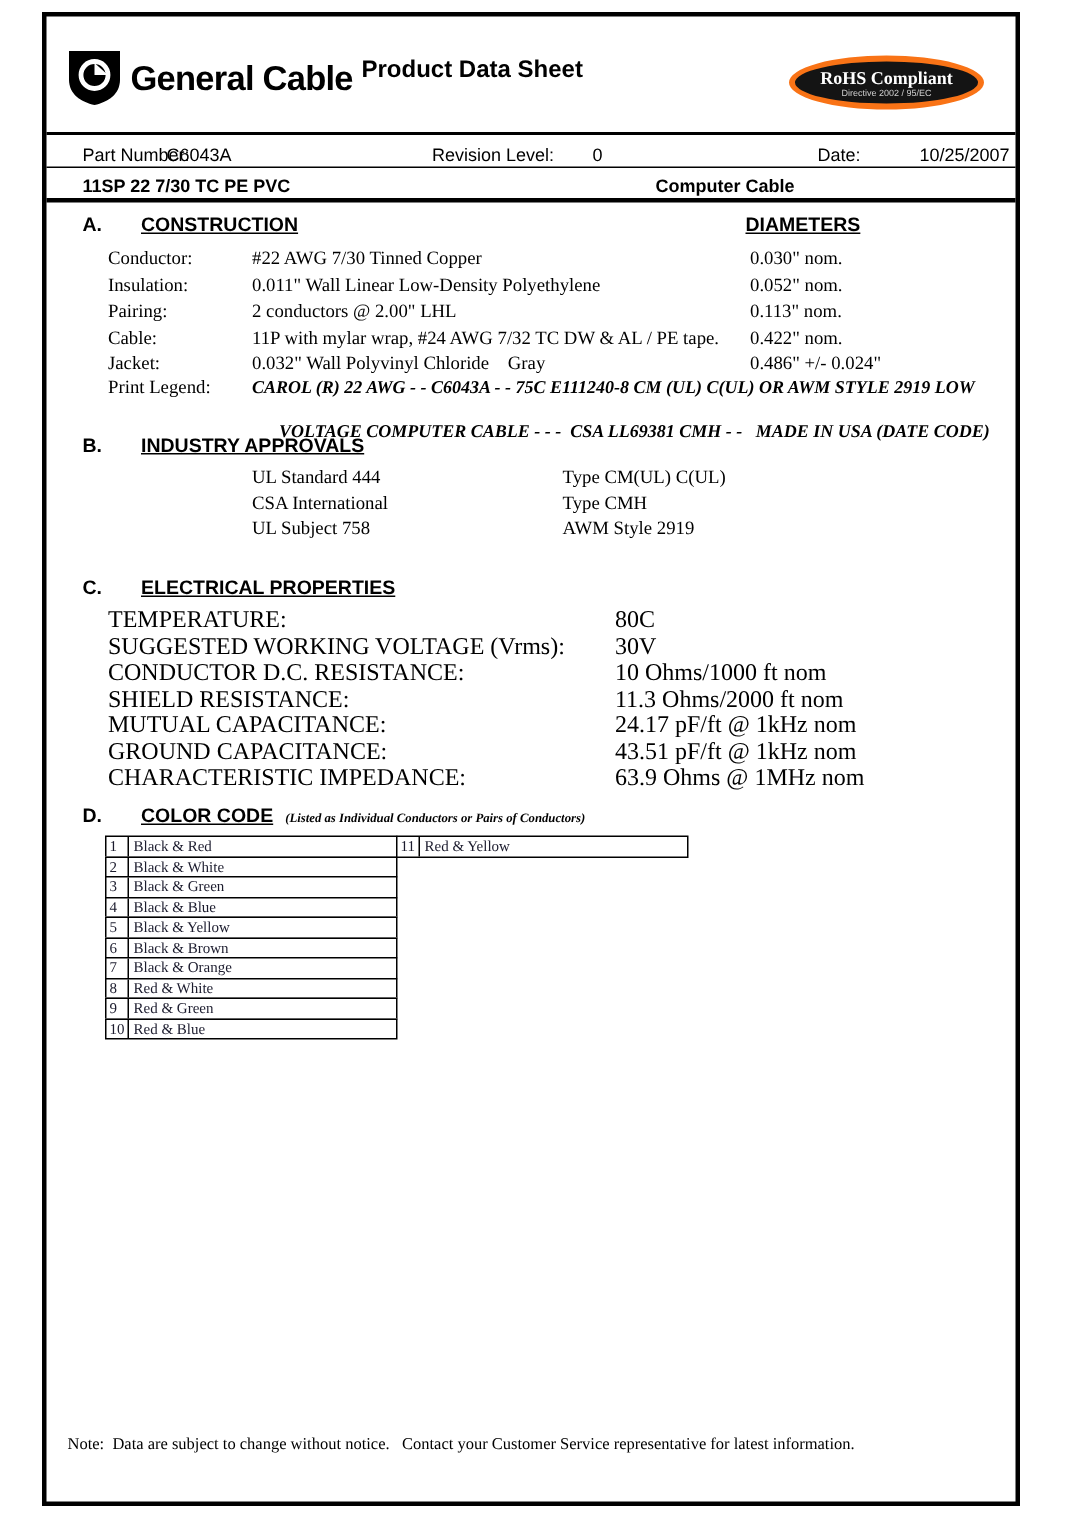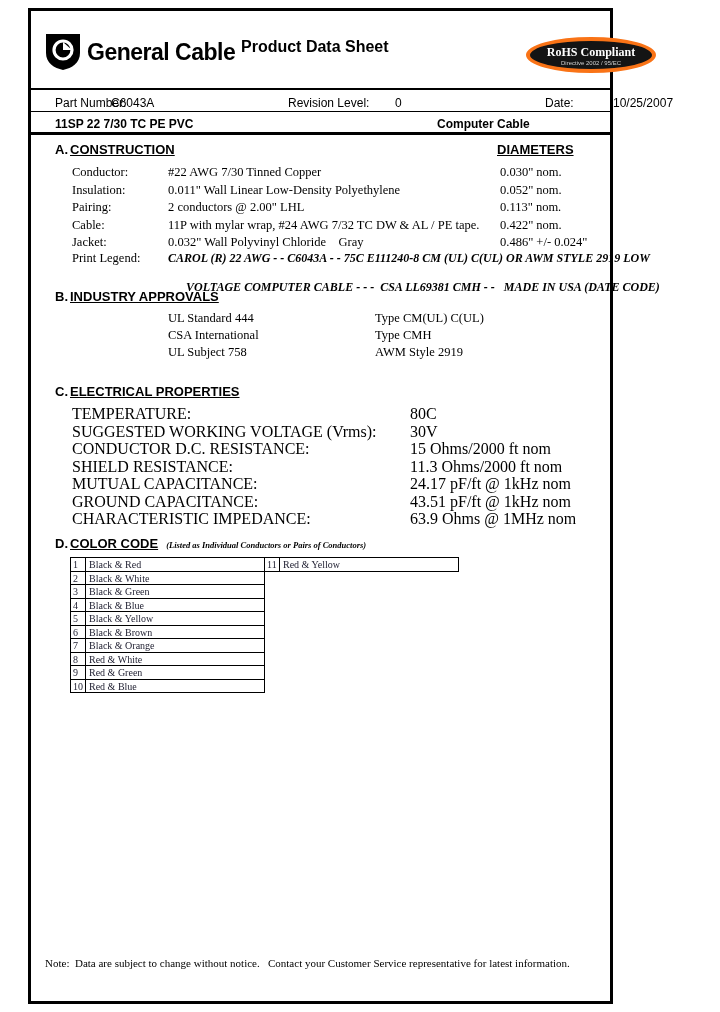--- a/index.html
+++ b/index.html
@@ -1,18 +1,18 @@
 <!DOCTYPE html>
 <html><head>
 <meta charset="utf-8">
 <style>
   * { margin:0; padding:0; box-sizing:border-box; }
   html,body { width:720px; height:1012px; background:#fff; }
   body { position:relative; font-family:"Liberation Serif", serif; color:#000; }
-  .page { position:absolute; left:28px; top:8px; width:585px; height:996px;
+  .page { position:absolute; left:28px; top:8px; width:652px; height:996px;
           border:3px solid #000; background:#fff;padding-left:45px; }
 
   
   .brand { position:absolute; left:14px; top:22px; display:flex; align-items:center; gap:6px; }
   .logo-wrap { width:36px; height:38px; }
   .brand-text { font-family:"Liberation Sans", sans-serif; font-weight:bold;
                 font-size:23px; letter-spacing:-0.5px; }
   .doc-title { position:absolute; left:210px; top:27px; font-family:"Liberation Sans", sans-serif;
                font-weight:bold; font-size:16px; }
   .rohs-oval { position:absolute; left:495px; top:26px; width:130px; height:36px;
@@ -30,21 +30,21 @@
   .meta-row, .product-row { position:absolute; left:0; right:0;
         font-family:"Liberation Sans", sans-serif; font-size:12px; }
   .meta-row { top:85px; }
   .product-row { top:106px; font-weight:bold; }
   .abs { position:absolute; white-space:pre;text-align:center; }
 
   
   .sec-head { position:absolute; left:24px; right:0;
               font-family:"Liberation Sans", sans-serif; font-weight:bold; font-size:13px; }
   .sec-letter { display:inline-block; width:15px; }
-  .sec-title { text-decoration:underline; }
+  .sec-title { text-decoration:underline;margin-left:24px; }
   .diam-title { position:absolute; left:442px; text-decoration:underline; }
   .sec-sub { font-family:"Liberation Serif", serif; font-weight:bold; font-style:italic;
              font-size:8.5px; margin-left:8px; text-decoration:none; }
 
   
   .a-rows { position:absolute; left:41px; right:4px; top:153px; font-size:12.5px; }
   .a-row { display:grid; grid-template-columns:96px 332px auto; height:17.5px; line-height:17.5px; }
   .a-row span { white-space:pre; }
   .legend-block { position:absolute; left:41px; top:240px; right:4px;
                   display:grid; grid-template-columns:96px auto; font-size:12.5px; }
@@ -179,21 +179,21 @@
     <div class="c-row">
       <span>TEMPERATURE:</span>
       <span>80C</span>
     </div>
     <div class="c-row">
       <span>SUGGESTED WORKING VOLTAGE (Vrms):</span>
       <span>30V</span>
     </div>
     <div class="c-row">
       <span>CONDUCTOR D.C. RESISTANCE:</span>
-      <span>15 Ohms/2000 ft nom</span>
+      <span>10 Ohms/1000 ft nom</span>
     </div>
     <div class="c-row">
       <span>SHIELD RESISTANCE:</span>
       <span>11.3 Ohms/2000 ft nom</span>
     </div>
     <div class="c-row">
       <span>MUTUAL CAPACITANCE:</span>
       <span>24.17 pF/ft @ 1kHz nom</span>
     </div>
     <div class="c-row">

